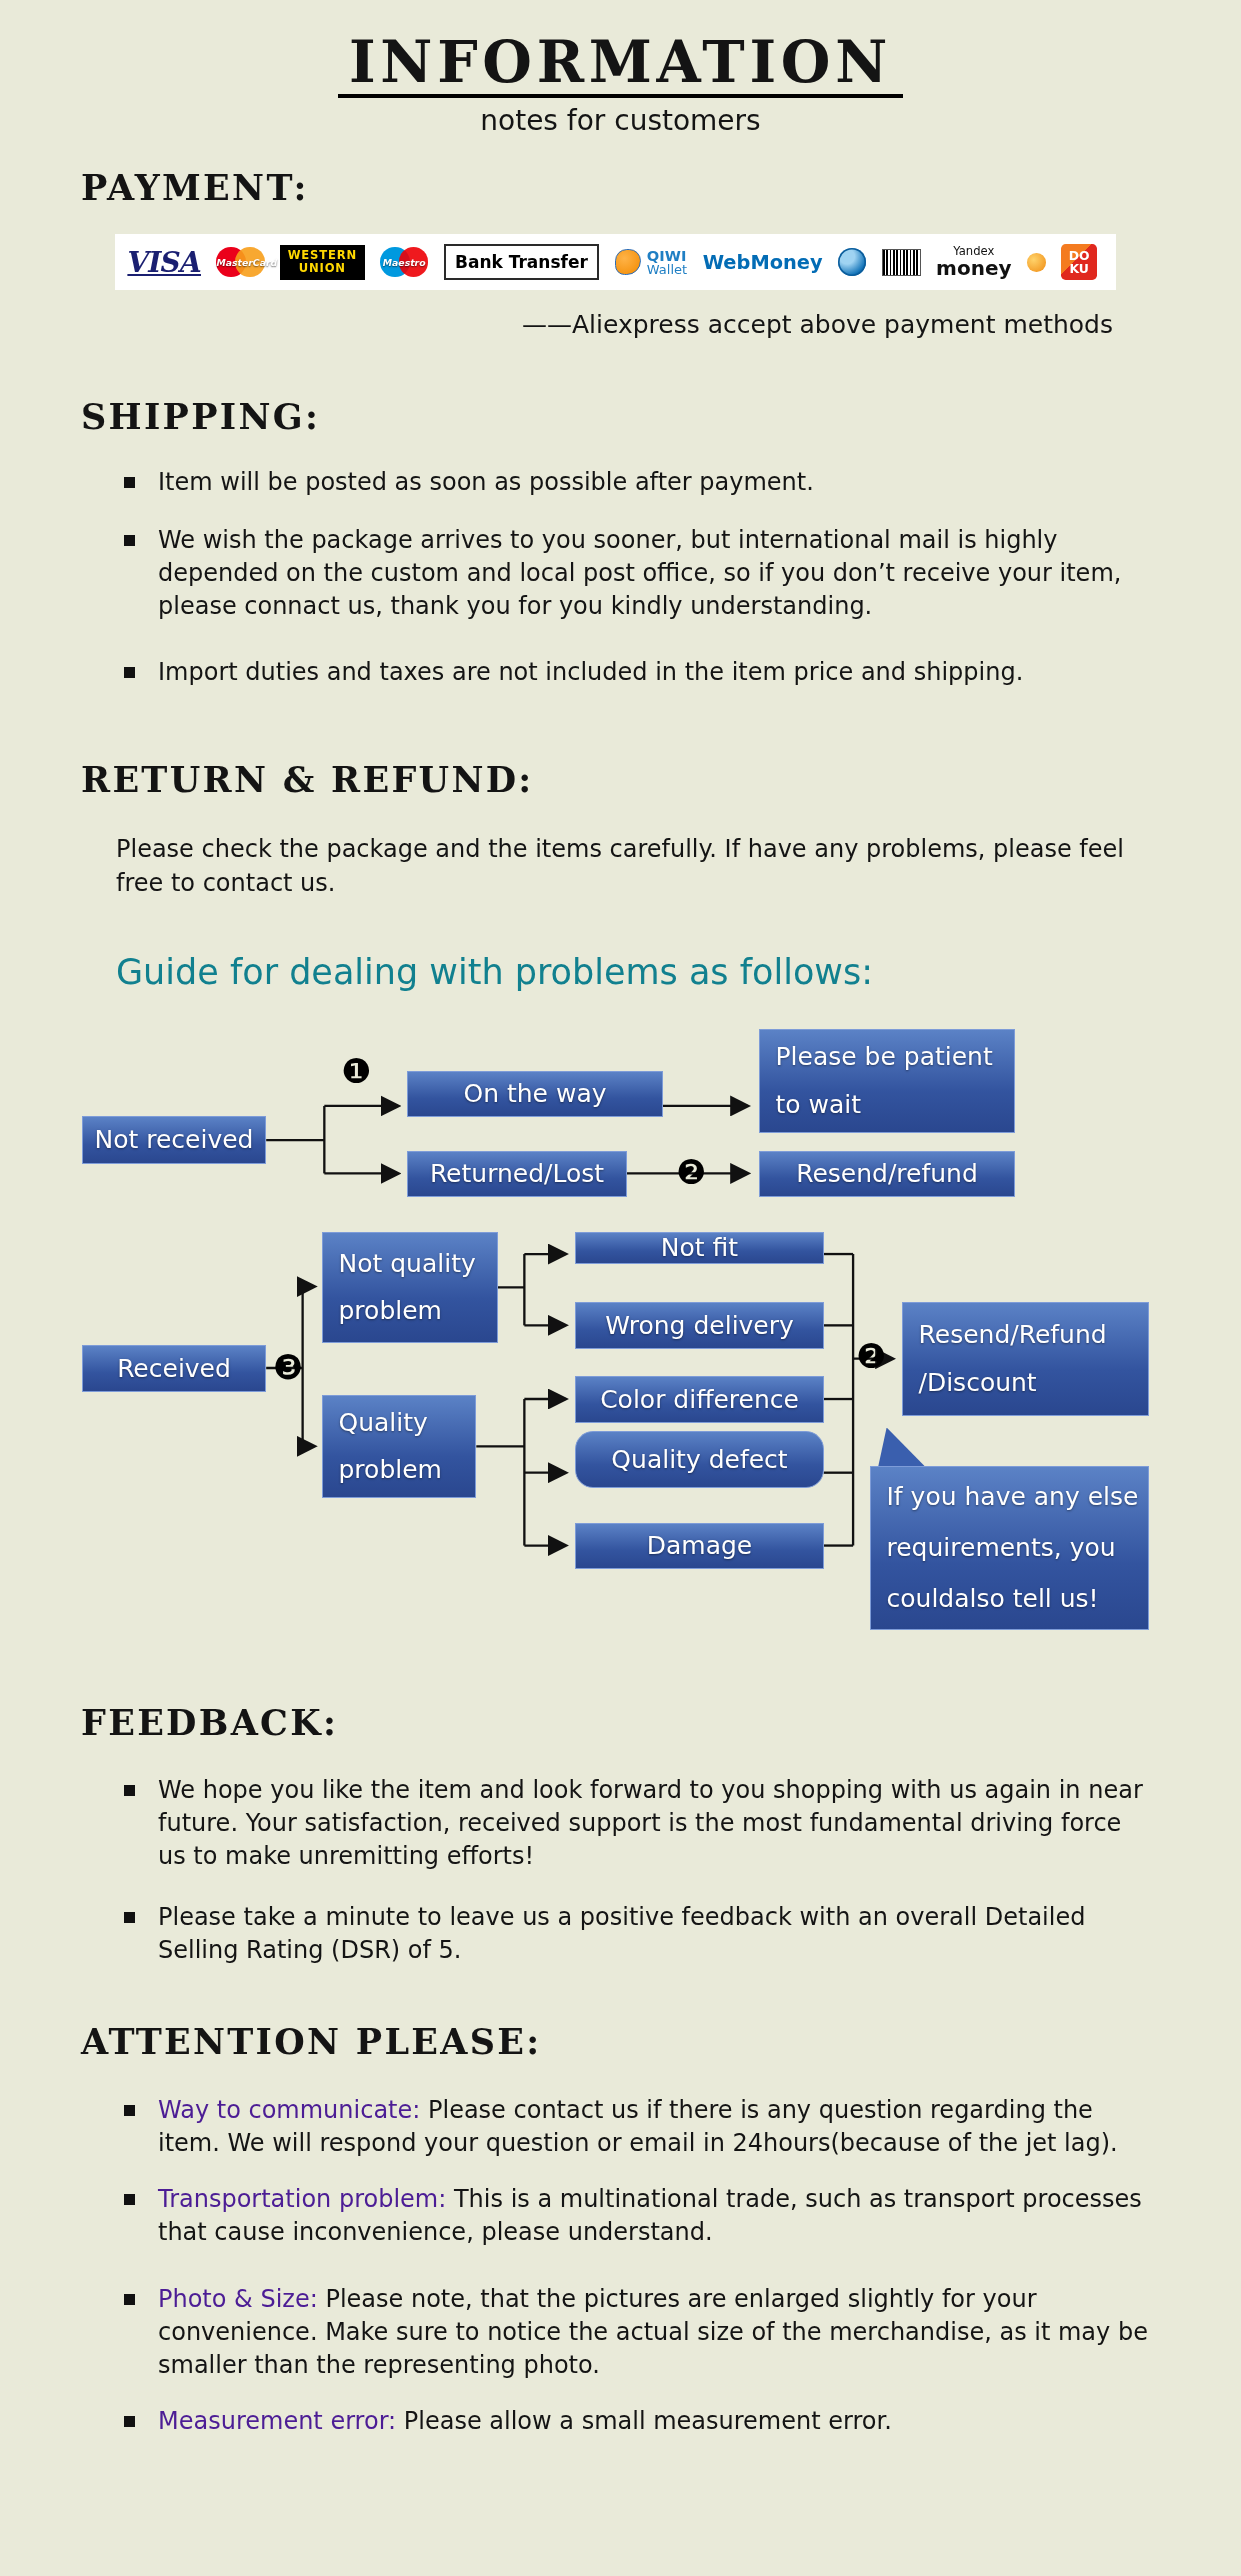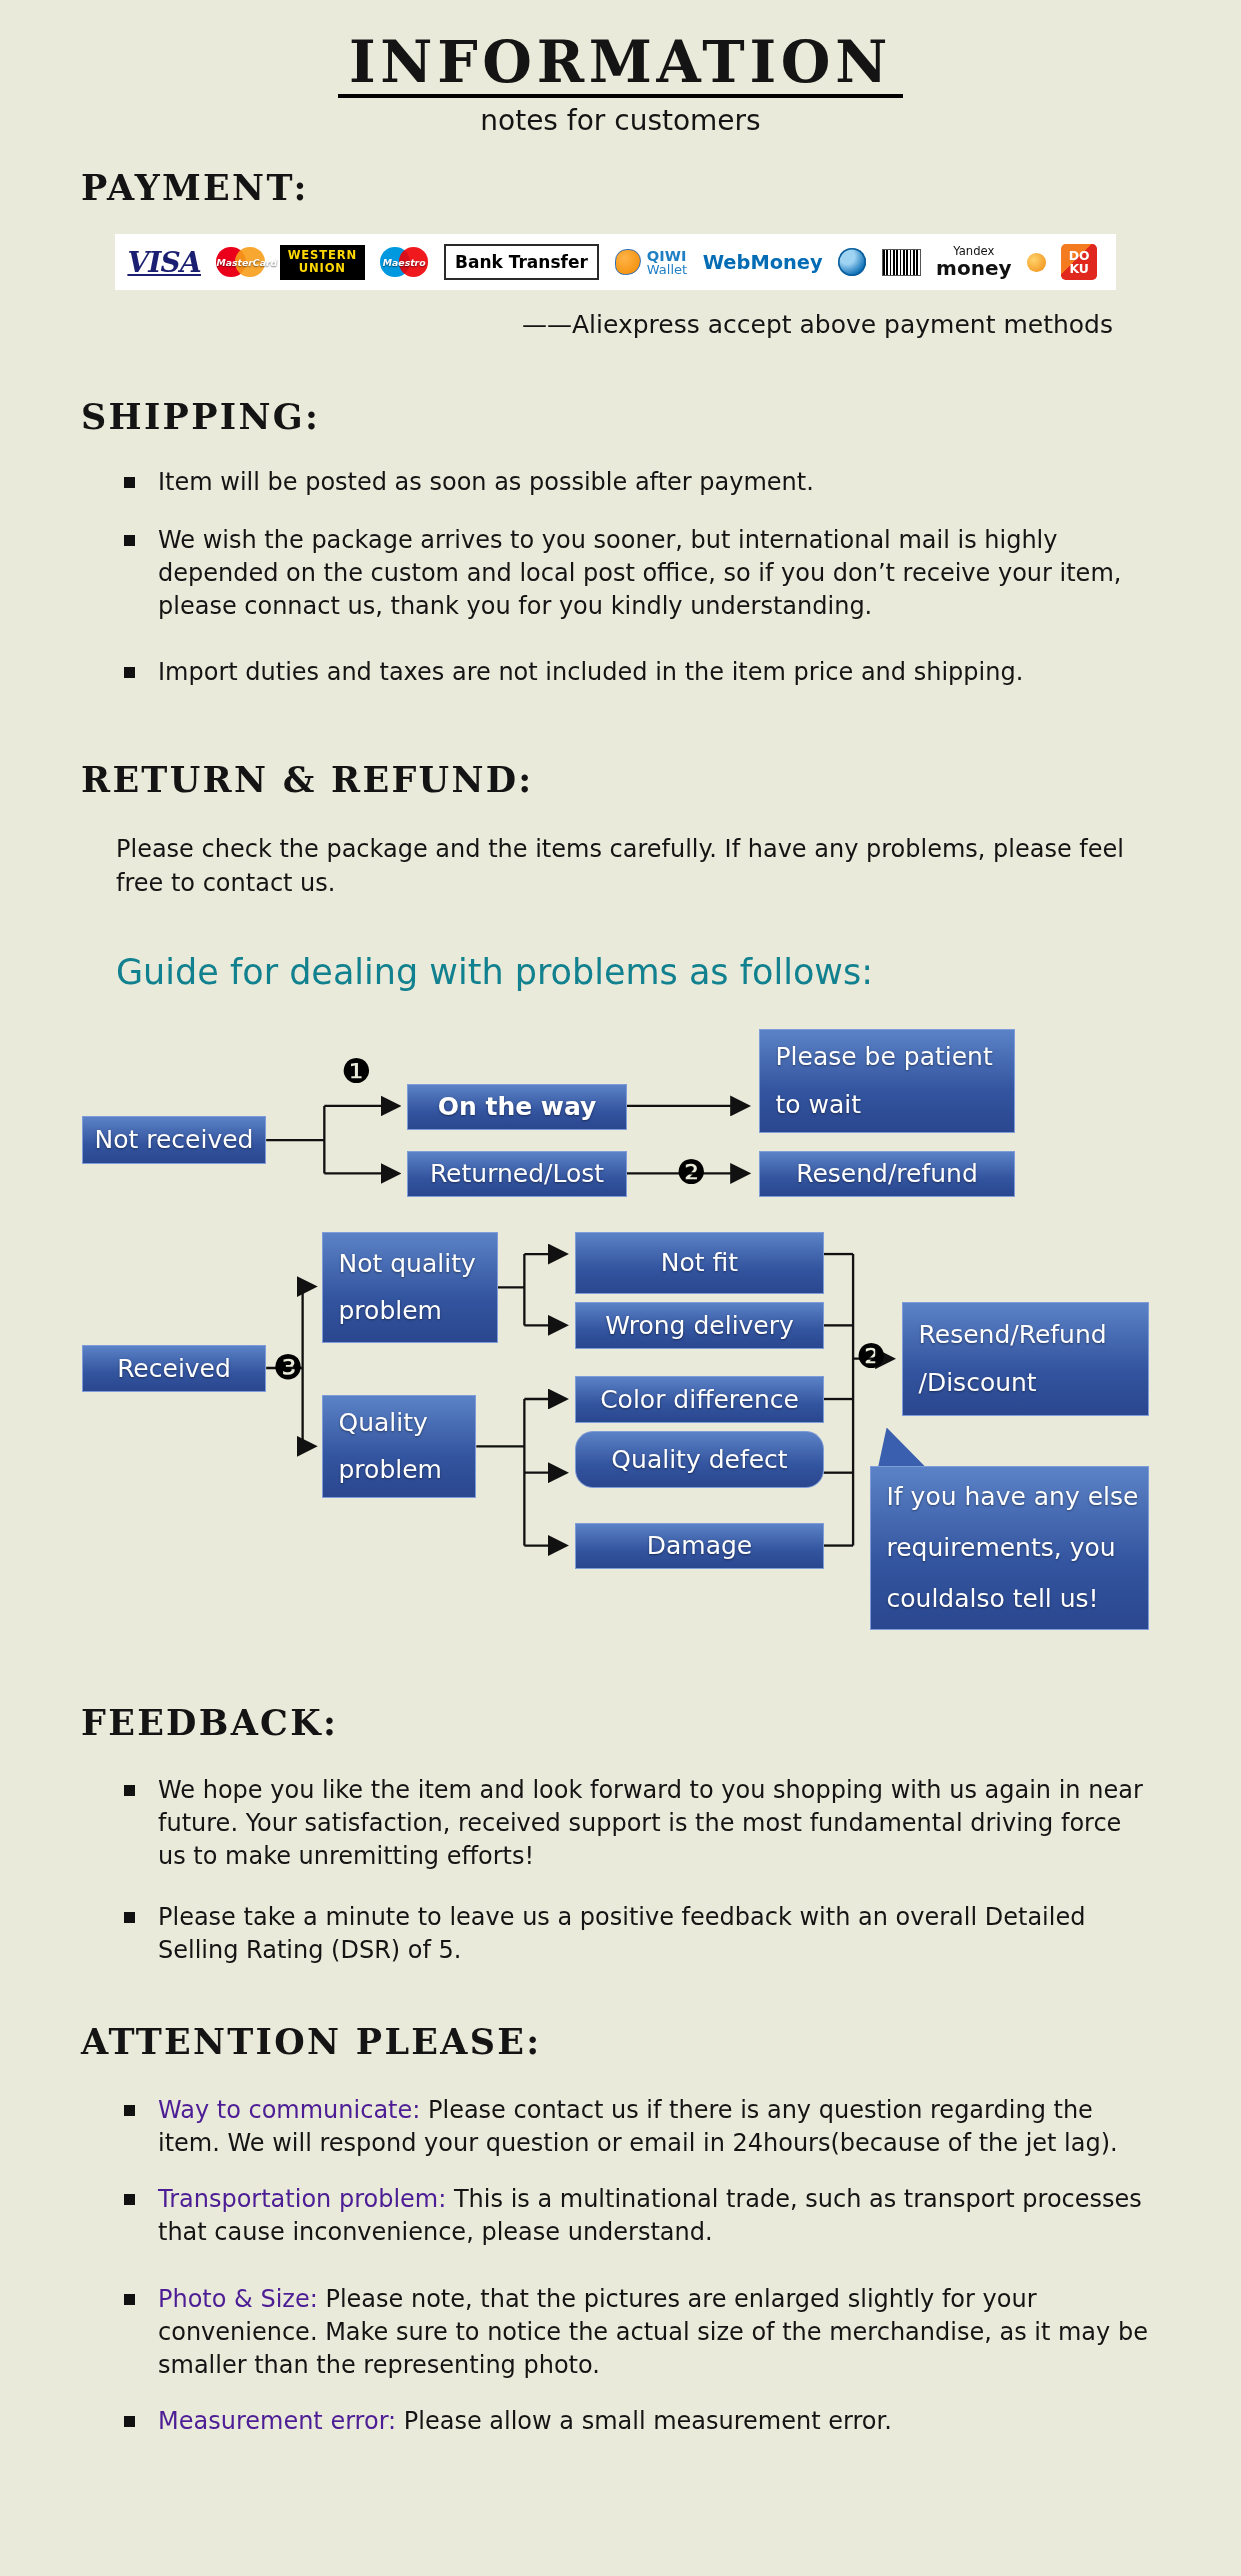--- a/index.html
+++ b/index.html
@@ -228,31 +228,31 @@
       <path d="M1100 298 V674"></path>
       <path d="M1100 433 H1151" marker-end="url(#arrow)"></path>
     </g>
   </svg>
 
   <div class="fbox ml" style="left:759px;top:6.2px;width:256px;height:104px;">
     <span>Please be patient</span>
     <span>to wait</span>
   </div>
   <span class="fnum" style="left:341px;top:31px;">❶</span>
-  <div class="fbox" style="left:407px;top:61px;width:220px;height:46px;font-weight:bold;">On the way</div>
+  <div class="fbox" style="left:407px;top:48px;width:256px;height:46px;">On the way</div>
   <div class="fbox" style="left:82px;top:93px;width:184px;height:48px;">Not received</div>
   <div class="fbox" style="left:407px;top:128px;width:220px;height:46px;">Returned/Lost</div>
   <span class="fnum" style="left:676px;top:132px;">❷</span>
   <div class="fbox" style="left:759px;top:128px;width:256px;height:46px;">Resend/refund</div>
 
   <div class="fbox ml" style="left:322px;top:209px;width:176px;height:111px;">
     <span>Not quality</span>
     <span>problem</span>
   </div>
-  <div class="fbox" style="left:575px;top:209px;width:249px;height:62px;">Not fit</div>
+  <div class="fbox" style="left:575px;top:209px;width:249px;height:32px;">Not fit</div>
   <div class="fbox" style="left:575px;top:279px;width:249px;height:47px;">Wrong delivery</div>
   <div class="fbox" style="left:82px;top:322px;width:184px;height:47px;">Received</div>
   <span class="fnum" style="left:273px;top:327px;">❸</span>
   <div class="fbox" style="left:575px;top:353px;width:249px;height:47px;">Color difference</div>
   <span class="fnum" style="left:856px;top:316px;">❷</span>
   <div class="fbox ml" style="left:902px;top:279px;width:247px;height:114px;">
     <span>Resend/Refund</span>
     <span>/Discount</span>
   </div>
   <div class="fbox ml" style="left:322px;top:372px;width:154px;height:103px;">

